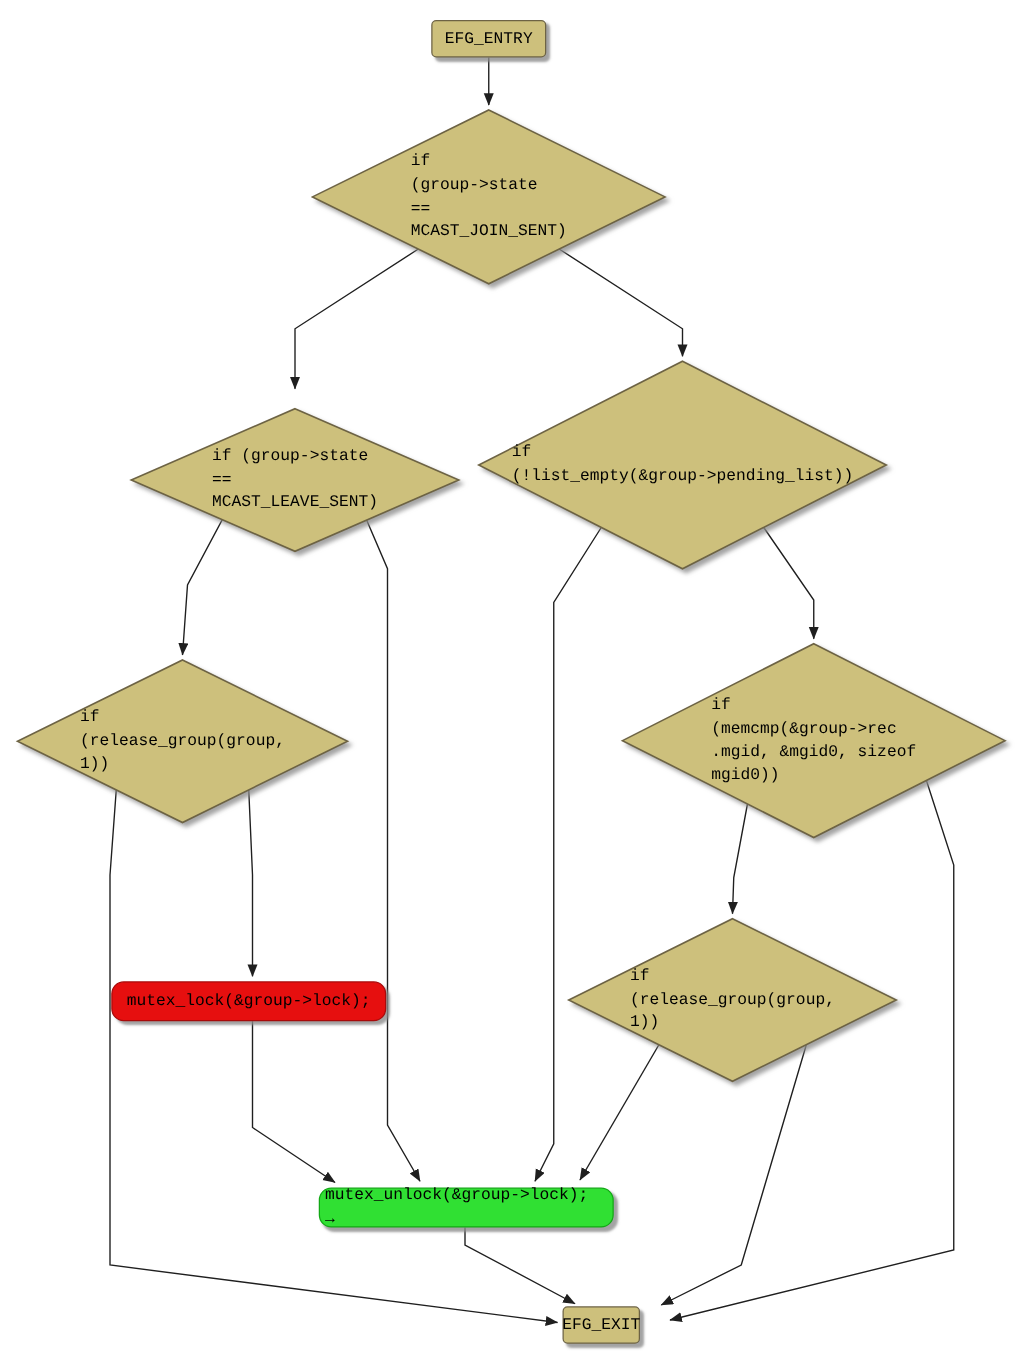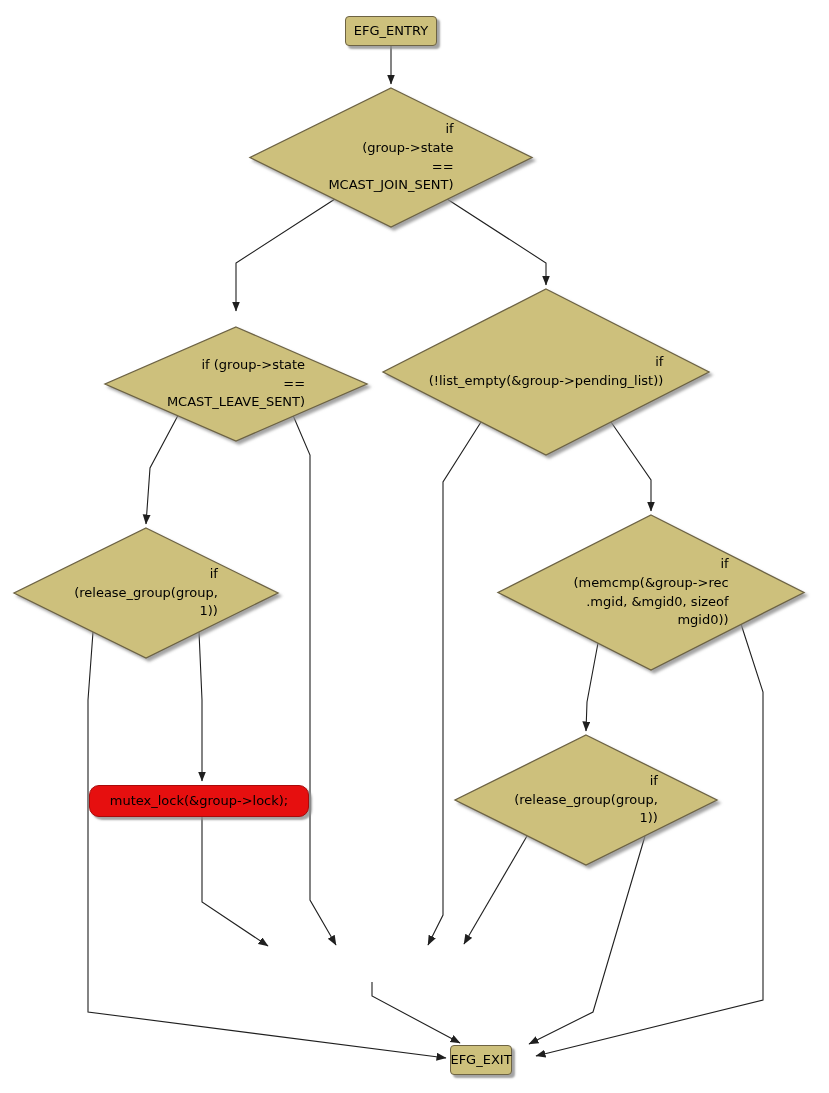--- a/index.html
+++ b/index.html
@@ -6,21 +6,21 @@
   body{
     width:829px;height:1093px;position:relative;background:#ffffff;
     font-family:"DejaVu Sans","Liberation Sans",sans-serif;
     color:var(--text,#000);
   }
   .canvas{position:absolute;inset:0;width:829px;height:1093px;}
   svg.edges{position:absolute;left:0;top:0;width:829px;height:1093px;z-index:1;}
   .edge{stroke:var(--edge,#1f1f1f);fill:none;stroke-width:1.1px;}
   .node{
     position:absolute;z-index:2;display:flex;align-items:center;justify-content:center;
-    text-align:right;box-sizing:border-box;
+    text-align:left;box-sizing:border-box;font-family:Liberation Mono, monospace;
   }
   .label{
     position:relative;z-index:3;white-space:pre-line;font-size:13px;line-height:1.45;
     color:var(--text,#000);padding:0 4px;
   }
   
   .rect{
     background:var(--node_fill,#cdc07c);
     border:1.6px solid var(--node_border,#6d6344);
     border-radius:4px;
@@ -127,18 +127,21 @@
 
   <div class="node diamond" style="left:455px;top:735px;width:262px;height:130px;">
     <svg class="shape" viewBox="0 0 100 100" preserveAspectRatio="none">
       <polygon points="50,0 100,50 50,100 0,50" vector-effect="non-scaling-stroke"></polygon>
     </svg>
     <span class="label">if
 (release_group(group,
 1))</span>
   </div>
 
+  <div class="node action unlock" style="left:255px;top:950px;width:236px;height:32px;">
+    <span class="label">mutex_unlock(&amp;group-&gt;lock); →</span>
+  </div>
 
   <div class="node rect" style="left:450px;top:1045px;width:62px;height:30px;">
     <span class="label">EFG_EXIT</span>
   </div>
 
 </div>
 
 </body></html>

